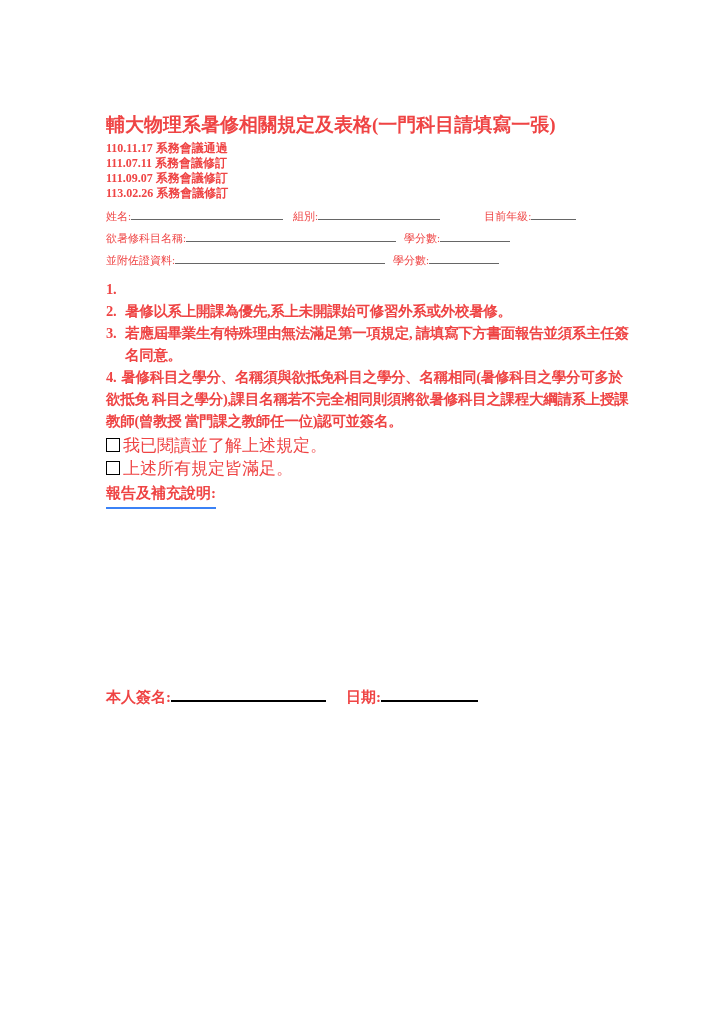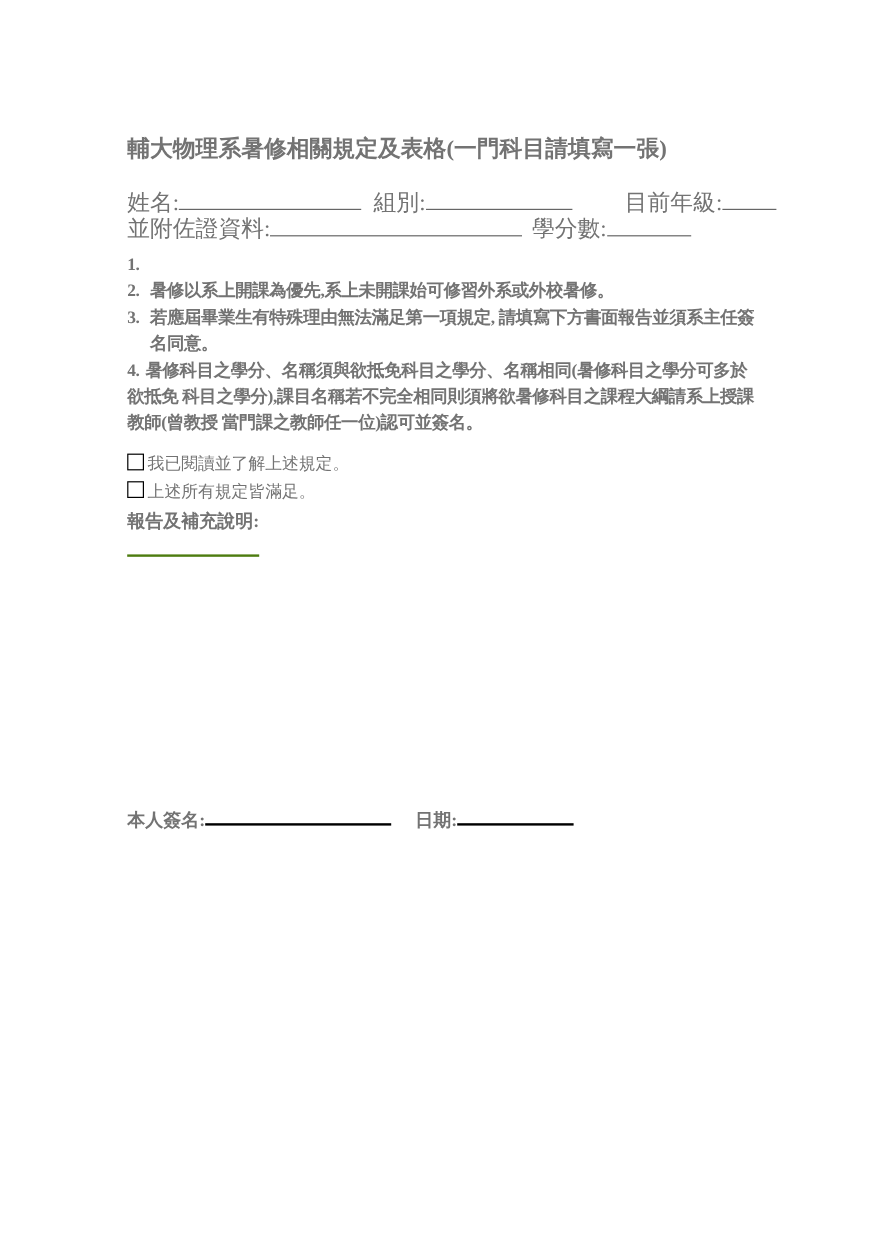--- a/index.html
+++ b/index.html
@@ -2,38 +2,38 @@
 <html><head>
 <meta charset="utf-8">
 <style>
   html, body { margin: 0; padding: 0; background: #ffffff; }
   .page {
     position: relative;
     width: 728px;
     height: 1030px;
     background: #ffffff;
     font-family: "Liberation Serif", "DejaVu Serif", serif;
-    color: #737373;
+    color: #ef4444;
     overflow: hidden;
   }
   .content { padding: 112px 106px 0 106px; }
   .title {
     font-size: 19px;
     font-weight: bold;
     line-height: 26px;
     white-space: nowrap;
   }
   .revisions { margin-top: 3px; }
   .revision {
     font-size: 12px;
     font-weight: bold;
     line-height: 15px;
     white-space: nowrap;
   }
-  .form { margin-top: 21px; font-size: 19px; line-height: 22px; }
+  .form { margin-top: 4px; font-size: 11px; line-height: 22px; }
   .form-row { white-space: nowrap; height: 22px; }
   .u {
     display: inline-block;
     border-bottom: 1px solid #666;
     height: 14px;
     vertical-align: baseline;
   }
   .u-name    { width: 152px; }
   .u-group   { width: 122px; }
   .u-grade   { width: 45px; }
@@ -49,46 +49,46 @@
     margin-top: 7px;
     margin-right: -10px;
     font-size: 14.5px;
     font-weight: bold;
     line-height: 22px;
     letter-spacing: -0.3px;
   }
   .rule-flex { display: flex; }
   .rule-num { flex: none; width: 19px; }
   .rule-num-inline { margin-right: 5px; }
-  .checks { margin-top: 12px; font-size: 14px; line-height: 23px; }
+  .checks { margin-top: 2px; font-size: 17px; line-height: 23px; }
   .check-row { white-space: nowrap; }
   .cb {
     display: inline-block;
     width: 12px;
     height: 12px;
     border: 1px solid #000;
     margin-right: 3px;
     vertical-align: -1px;
     background: #fff;
   }
   .bold { font-weight: bold; }
   .tail-gap { margin-left: 14px; }
   .report-heading {
     margin-top: 3px;
     font-size: 15px;
     font-weight: bold;
     display: inline-block;
-    border-bottom: 2px solid #4d7c0f;
-    padding-bottom: 17px;
+    border-bottom: 2px solid #3b82f6;
+    padding-bottom: 4px;
     line-height: 20px;
   }
   .signature-row {
     position: absolute;
     left: 106px;
-    top: 671px;
+    top: 685px;
     font-size: 15px;
     font-weight: bold;
     white-space: nowrap;
   }
   .us {
     display: inline-block;
     border-bottom: 2px solid #000;
     height: 15px;
     vertical-align: baseline;
   }
@@ -97,24 +97,33 @@
   .ml20 { margin-left: 20px; }
 </style>
 </head>
 <body>
 
 <div class="page">
   <div class="content">
 
     <div class="title">輔大物理系暑修相關規定及表格(一門科目請填寫一張)</div>
 
+    <div class="revisions">
+      <div class="revision">110.11.17 系務會議通過</div>
+      <div class="revision">111.07.11 系務會議修訂</div>
+      <div class="revision">111.09.07 系務會議修訂</div>
+      <div class="revision">113.02.26 系務會議修訂</div>
+    </div>
 
     <div class="form">
       <div class="form-row">
         <span>姓名:</span><span class="u u-name"></span><span class="ml10">組別:</span><span class="u u-group"></span><span class="ml44">目前年級:</span><span class="u u-grade"></span>
+      </div>
+      <div class="form-row">
+        <span>欲暑修科目名稱:</span><span class="u u-course"></span><span class="ml8">學分數:</span><span class="u u-credit"></span>
       </div>
       <div class="form-row">
         <span>並附佐證資料:</span><span class="u u-course"></span><span class="ml8">學分數:</span><span class="u u-credit"></span>
       </div>
     </div>
 
     <div class="rules">
       <div class="rule-flex">
         <span class="rule-num">1.</span>
       </div>

